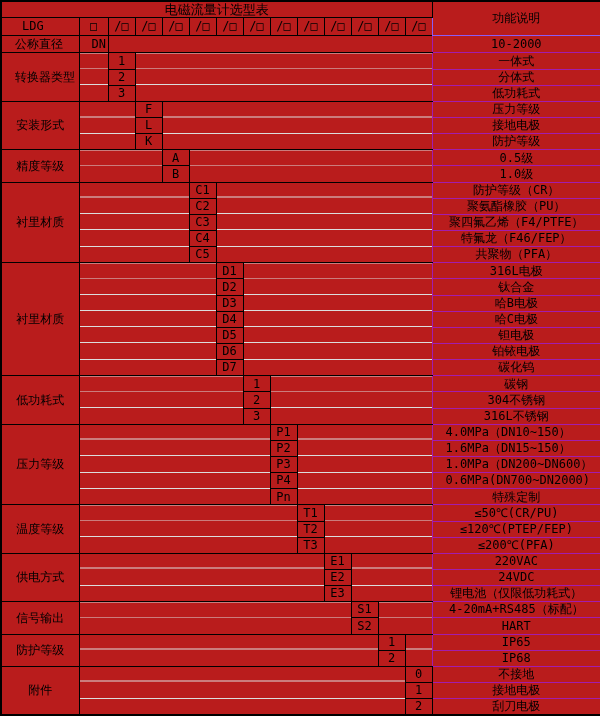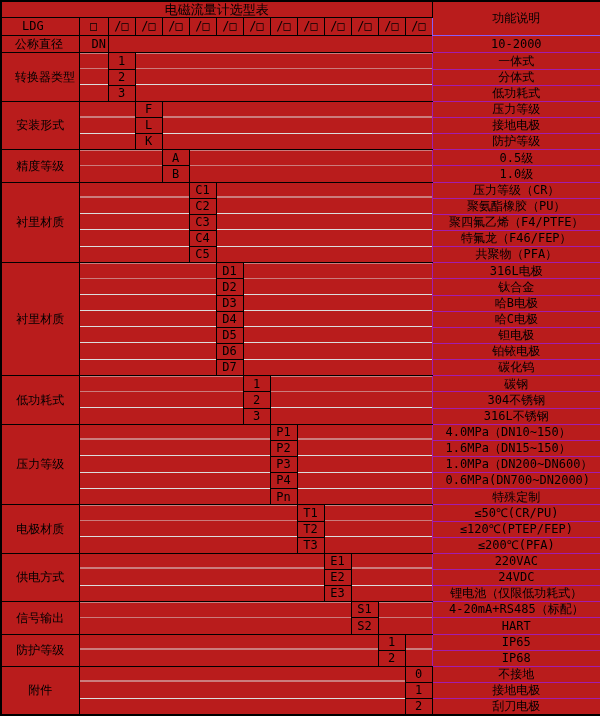--- a/index.html
+++ b/index.html
@@ -131,21 +131,21 @@
   <td class="code">B</td>
   <td class="fill end" colspan="9"></td>
   <td class="desc">1.0级</td>
 </tr>
 
 <tr class="opt">
   <td class="lab" rowspan="5">衬里材质</td>
   <td class="fill" colspan="4"></td>
   <td class="code">C1</td>
   <td class="fill" colspan="8"></td>
-  <td class="desc">压力等级（CR）</td>
+  <td class="desc">防护等级（CR）</td>
 </tr>
 <tr class="opt">
   <td class="fill" colspan="4"></td>
   <td class="code">C2</td>
   <td class="fill" colspan="8"></td>
   <td class="desc">聚氨酯橡胶（PU）</td>
 </tr>
 <tr class="opt">
   <td class="fill" colspan="4"></td>
   <td class="code">C3</td>
@@ -255,21 +255,21 @@
   <td class="desc la">0.6MPa(DN700~DN2000)</td>
 </tr>
 <tr class="opt">
   <td class="fill end" colspan="7"></td>
   <td class="code">Pn</td>
   <td class="fill end" colspan="5"></td>
   <td class="desc">特殊定制</td>
 </tr>
 
 <tr class="opt">
-  <td class="lab" rowspan="3">电极材质</td>
+  <td class="lab" rowspan="3">温度等级</td>
   <td class="fill" colspan="8"></td>
   <td class="code">T1</td>
   <td class="fill" colspan="4"></td>
   <td class="desc">≤50℃(CR/PU)</td>
 </tr>
 <tr class="opt">
   <td class="fill" colspan="8"></td>
   <td class="code">T2</td>
   <td class="fill" colspan="4"></td>
   <td class="desc">≤120℃(PTEP/FEP)</td>

